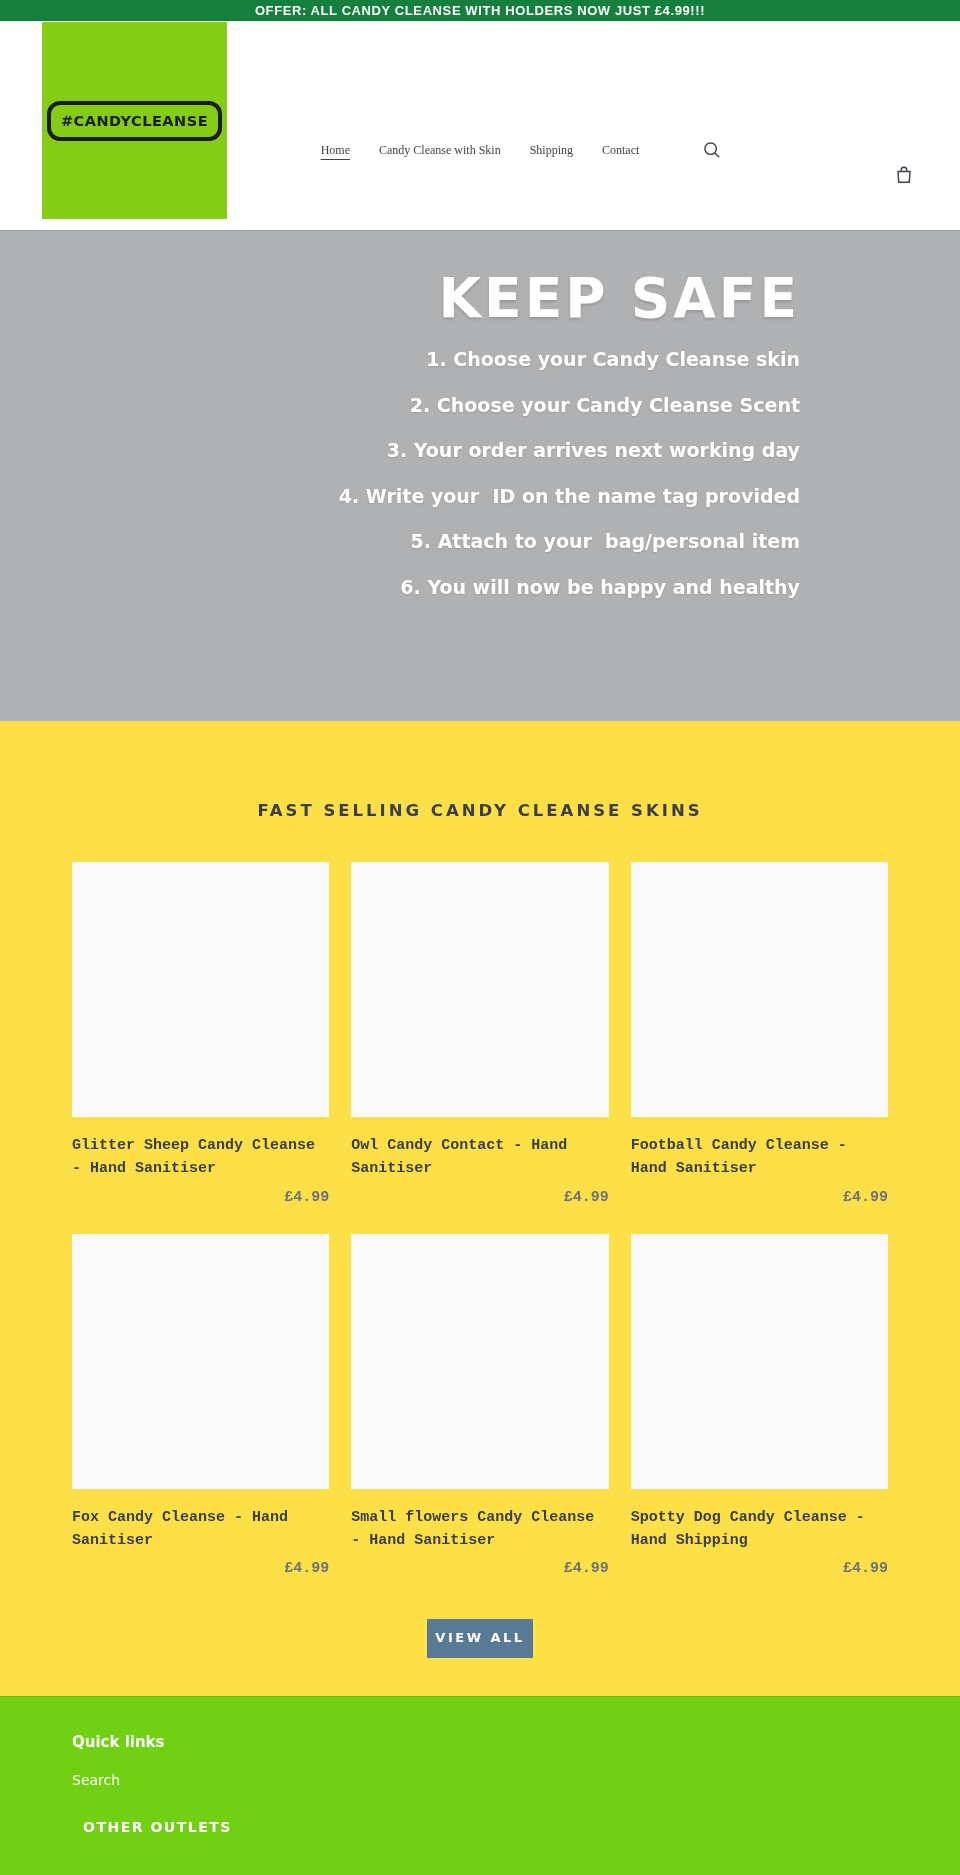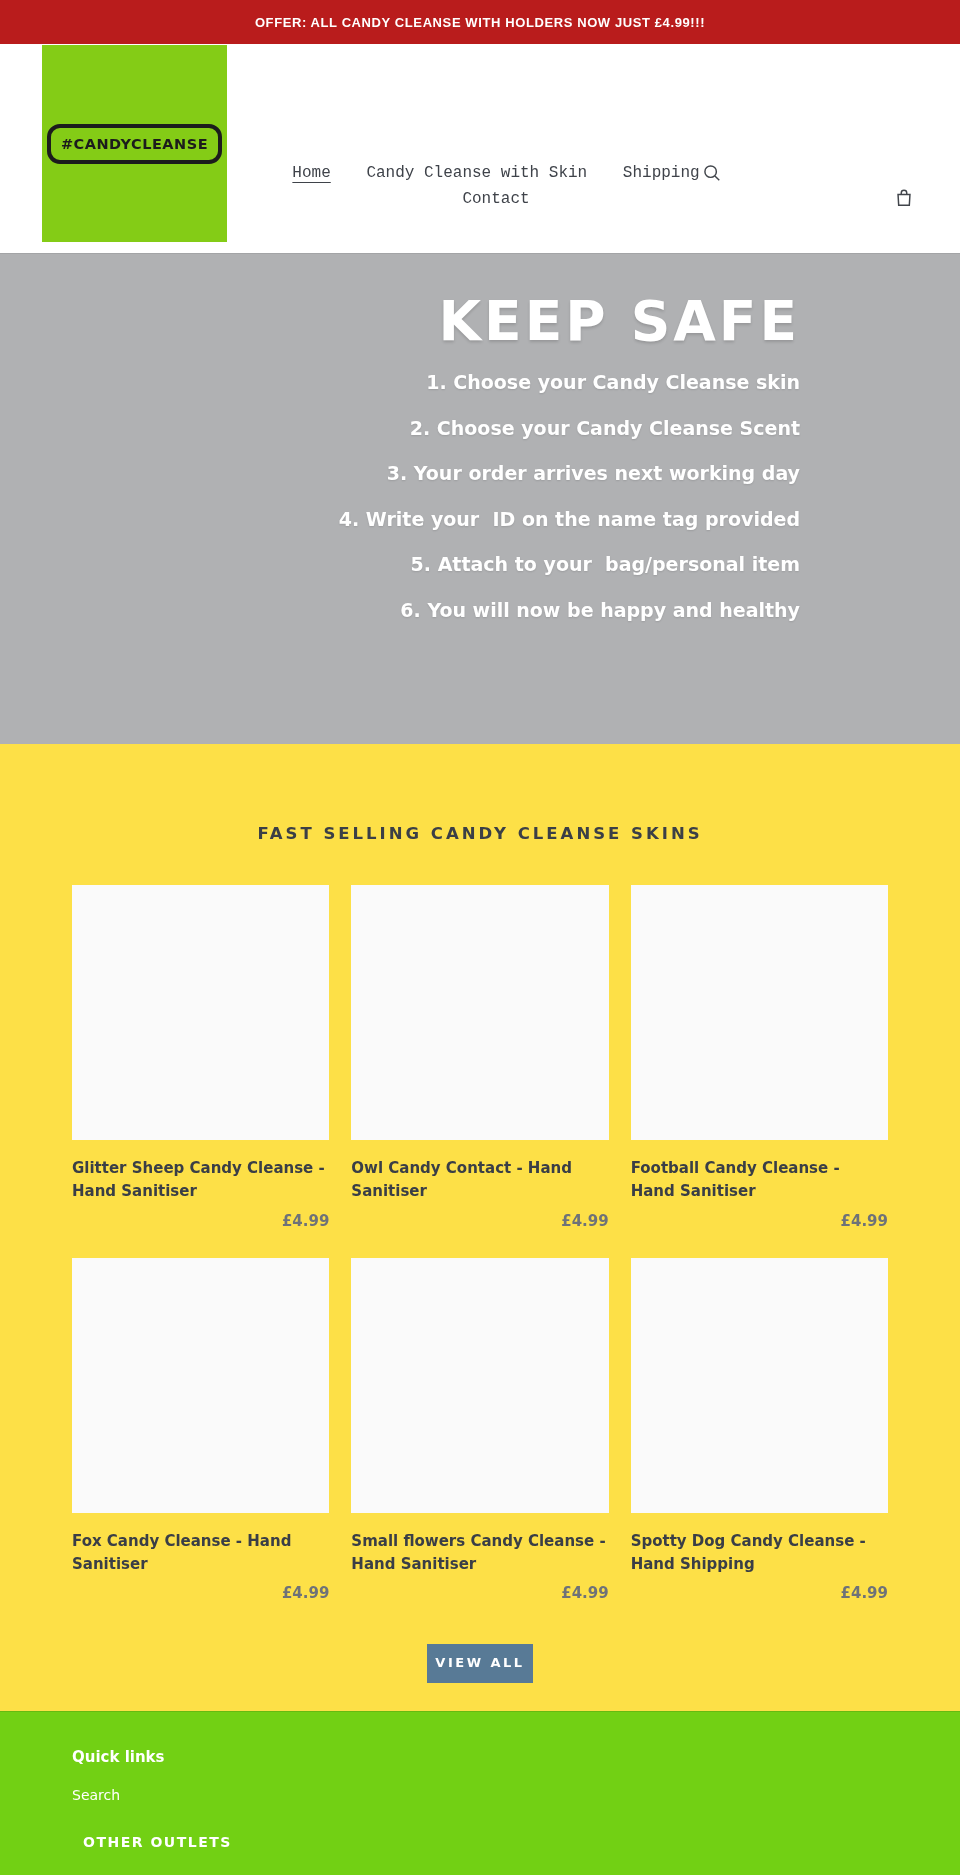--- a/index.html
+++ b/index.html
@@ -1,49 +1,49 @@
 <!DOCTYPE html>
 <html><head>
 <meta charset="utf-8">
 <style>
   * { margin:0; padding:0; box-sizing:border-box; }
   html,body { background:#ffffff; }
   body { width:960px; font-family:"DejaVu Sans", sans-serif; }
   .page { width:960px; height:1875px; overflow:hidden; display:flex; flex-direction:column; background:#fff; }
 
   
-  .announcement { height:44px; background:#b91c1c; display:flex; align-items:center; justify-content:center; flex:none; }
+  .announcement { height:21px; background:#15803d; display:flex; align-items:center; justify-content:center; flex:none; }
   .announcement span { color:#ffffff; font-family:"Liberation Sans", sans-serif; font-size:13px; font-weight:600; letter-spacing:0.6px; }
 
   
   .header { position:relative; height:209px; background:#ffffff; flex:none; }
   .logo-box { position:absolute; left:42px; top:1px; width:185px; height:197px; background:#84cc16; display:flex; align-items:center; justify-content:center; cursor:pointer; }
   .logo-badge { border:4px solid #1c1c1c; border-radius:13px; padding:8px 10px; color:#1c1c1c; font-size:14.5px; font-weight:bold; letter-spacing:0.5px; white-space:nowrap; }
-  .nav { position:absolute; left:276px; width:440px; top:116px; text-align:center; font-family:Liberation Mono, monospace; font-size:16px; color:#3f434a; line-height:26px; }
+  .nav { position:absolute; left:260px; width:440px; top:116px; text-align:center; font-family:Liberation Serif, serif; font-size:12px; color:#3f434a; line-height:26px; }
   .nav a { display:inline-block; margin:0 13px; color:#3f434a; text-decoration:none; cursor:pointer; }
   .nav a.active { text-decoration:underline; text-underline-offset:5px; }
   .icon-btn { position:absolute; cursor:pointer; background:none; border:none; padding:0; line-height:0; }
   .search-btn { left:702px; top:119px; }
   .cart-btn { left:893px; top:143px; }
 
   
   .hero { height:491px; background:#b0b1b3; border-top:1px solid #a3a4a6; text-align:right; overflow:hidden; flex:none; }
   .hero-inner { width:640px; margin:0 auto; padding-top:37px; }
   .hero h1 { color:#ffffff; font-size:55px; font-weight:bold; letter-spacing:3px; line-height:60px; margin-bottom:18px; text-shadow:0 2px 3px rgba(0,0,0,0.15); }
   .hero .step { color:#ffffff; font-size:19px; font-weight:bold; line-height:1.45; margin-bottom:18px; white-space:pre-wrap; text-shadow:0 1px 2px rgba(0,0,0,0.12); }
 
   
   .products { background:#fde047; flex:none; }
   .products h2 { text-align:center; padding-top:80px; font-size:16.5px; letter-spacing:3px; color:#3b3f46; font-weight:bold; }
   .grid { width:816px; margin:42px auto 0; display:grid; grid-template-columns:repeat(3,1fr); column-gap:22px; row-gap:28px; }
-  .card { display:block; text-decoration:none; cursor:pointer; }
+  .card { display:block; text-decoration:none; cursor:pointer;font-family:Liberation Mono, monospace; }
   .card-img { height:255px; background:#fafafa; }
   .card-title { margin-top:17px; font-size:15px; font-weight:600; color:#3a3e46; line-height:1.55; }
   .card-price { margin-top:8px; font-size:15px; font-weight:600; color:#6e7278;text-align:right; }
-  .view-all-wrap { text-align:center; margin-top:42px; padding-bottom:28px; }
+  .view-all-wrap { text-align:center; margin-top:42px; padding-bottom:38px; }
   .view-all { display:inline-block; width:106px; padding:9px 0; background:#587a96; border:none; color:#ffffff; font-family:"DejaVu Sans", sans-serif; font-size:13px; font-weight:bold; letter-spacing:2.5px; line-height:1.6; cursor:pointer; }
 
   
   .footer { flex:1 1 auto; min-height:120px; background:#72d014; border-top:1px solid rgba(0,0,0,0.10); padding:36px 0 0 72px; overflow:hidden; }
   .footer .quick-links { color:#ffffff; font-size:15px; font-weight:bold; }
   .footer .f-link { display:block; margin-top:21px; color:#ffffff; font-size:14px; text-decoration:none; cursor:pointer; width:max-content; }
   .footer .outlets { margin-top:31px; margin-left:11px; color:#ffffff; font-size:14px; font-weight:bold; letter-spacing:1.5px; }
 
   svg.icon { stroke:#41454b; fill:none; stroke-width:1.6; }
 </style>

